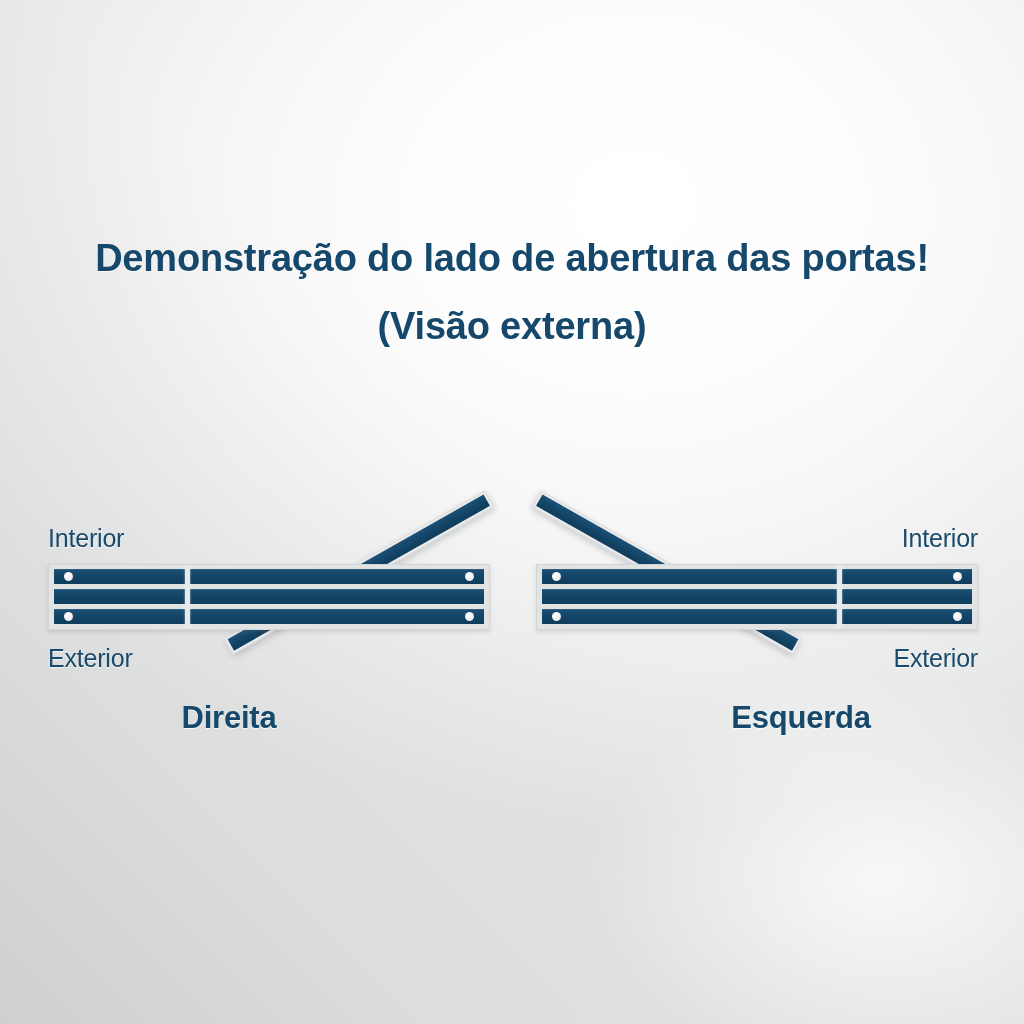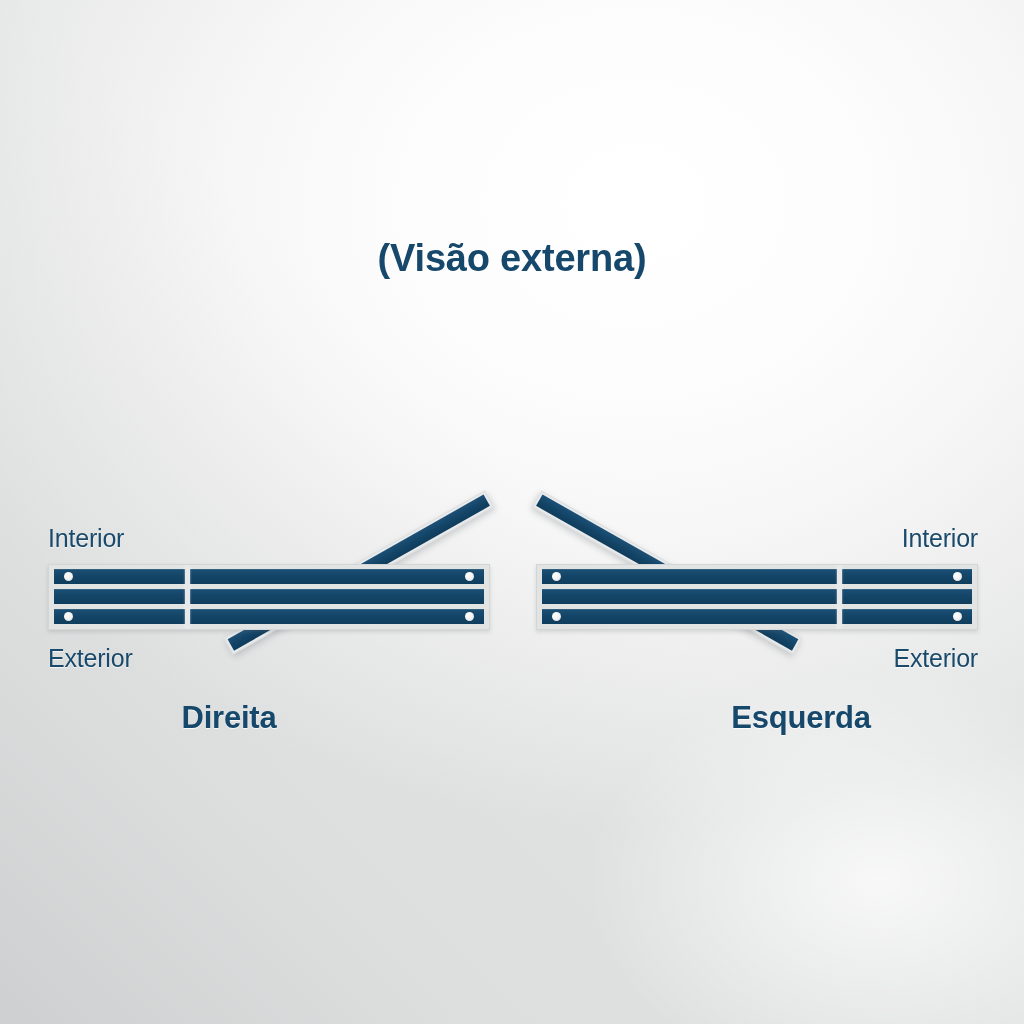--- a/index.html
+++ b/index.html
@@ -77,21 +77,21 @@
     top: 236px;
     width: 1024px;
     text-align: center;
     color: #16486b;
     font-weight: bold;
     font-size: 38px;
     line-height: 1.16;
     letter-spacing: -0.2px;
     text-shadow: 0 1px 1px rgba(255,255,255,0.8);
   }
-  .title-line2 { display: block; }
+  .title-line2 { display: block; margin-top: 24px; }
 
   
   .diagram {
     position: absolute;
     top: 396px;
     height: 360px;
   }
   .diagram.left  { left: 34px;  width: 470px; }
   .diagram.right { left: 522px; width: 470px; }
 
@@ -219,20 +219,21 @@
 <div id="stage">
 
   <div class="bg-wash"></div>
   <div class="bg-wash2"></div>
 
   <div class="corner-fold">
     <div class="crease"></div>
   </div>
 
   <div class="title-block">
+    <span>Demonstração do lado de abertura das portas!</span>
     <span class="title-line2">(Visão externa)</span>
   </div>
 
   <div class="diagram left">
 
     <div class="side-label label-interior">Interior</div>
 
     <div class="door-leaf">
       <div class="leaf-core"></div>
     </div>

